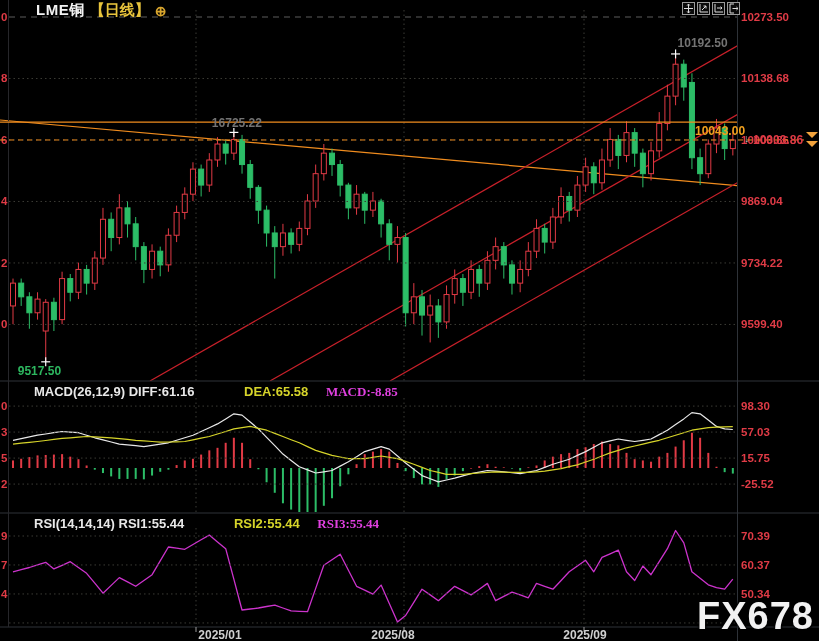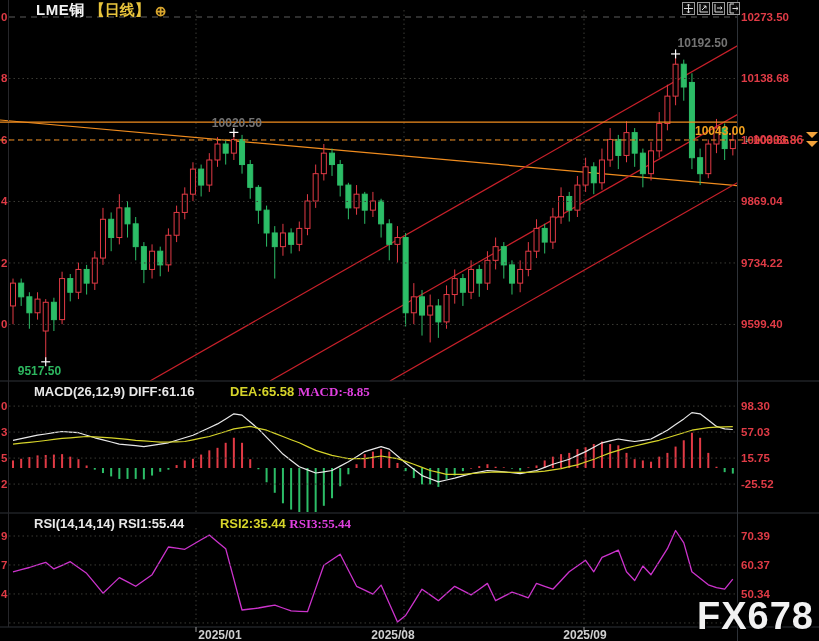--- a/index.html
+++ b/index.html
@@ -9,21 +9,21 @@
   .hud{position:absolute;left:0;top:0;width:819px;height:641px;pointer-events:none;}
   .hud>*{position:absolute;}
   .title-row{left:36px;top:1px;display:flex;align-items:center;gap:5px;}
   .title-main{color:#f2f2f2;font-size:15px;font-weight:bold;letter-spacing:.5px;}
   .title-period{color:#e8c43c;font-size:15px;font-weight:bold;}
   .plus-ico{color:#d9a62e;font-size:14px;font-weight:bold;pointer-events:auto;cursor:pointer;}
   .toolbar{left:682px;top:2px;display:flex;gap:2px;}
   .tool{width:13px;height:13px;border:1px solid #9a9a9a;display:inline-flex;align-items:center;
         justify-content:center;box-sizing:border-box;pointer-events:auto;cursor:pointer;background:#0a0a0a;}
   .ind-row{font-size:13px;font-weight:bold;white-space:nowrap;}
-  .ind-row span{}
+  .ind-row span{margin-right:14px;}
   .lbl-white{color:#e8e8e8;} .lbl-yellow{color:#d6d42a;padding-left:32px;} .lbl-magenta{color:#e040e0;font-family:Liberation Serif, serif;}
   .ann{font-size:12px;font-weight:bold;white-space:nowrap;}
   .ann-red{color:#737373;} .ann-green{color:#2db75f;} .ann-orange{color:#f0a01e;}
   .cur-label{color:#e03b46;font-size:12px;font-weight:bold;}
   .cur-arrow{color:#b9b9b9;font-size:11px;}
   .x-label{color:#cfcfcf;font-size:12px;font-weight:bold;transform:translateX(-50%);}
   .watermark{right:5px;bottom:6px;color:#fafafa;font-size:38px;font-weight:bold;letter-spacing:1px;
              line-height:1;text-shadow:1px 1px 2px #000,0 0 4px #000,-1px -1px 2px #000;opacity:.97;}
 </style>
 </head>
@@ -422,25 +422,25 @@
     </div>
 
     <div class="ind-row" style="left:34px;top:384px;">
       <span class="lbl-white">MACD(26,12,9) DIFF:61.16</span>
       <span class="lbl-yellow">DEA:65.58</span>
       <span class="lbl-magenta">MACD:-8.85</span>
     </div>
 
     <div class="ind-row" style="left:34px;top:516px;">
       <span class="lbl-white">RSI(14,14,14) RSI1:55.44</span>
-      <span class="lbl-yellow">RSI2:35.44</span>
+      <span class="lbl-yellow">RSI2:55.44</span>
       <span class="lbl-magenta">RSI3:55.44</span>
     </div>
 
-    <div class="ann ann-red" id="ann-0" style="left: 211.86px; top: 116.393px;">10020.50</div>
+    <div class="ann ann-red" id="ann-0" style="left: 211.86px; top: 116.393px;">16725.22</div>
     <div class="ann ann-red" id="ann-1" style="left: 677.58px; top: 35.9441px;">10192.50</div>
     <div class="ann ann-green" id="ann-2" style="left: 17.72px; top: 363.812px;">9517.50</div>
     <div class="ann ann-orange" id="lvl-0" style="left: 695px; top: 124px;">10043.00</div>
 
     <div class="cur-arrow" id="cur-arrow" style="left: 744px; top: 131.983px;">↓</div>
     <div class="cur-label" id="cur-label" style="left: 753px; top: 132.983px;">10003.86</div>
 
     <div class="x-label" id="xl-0" style="top: 628px; left: 220px;">2025/01</div>
     <div class="x-label" id="xl-1" style="top: 628px; left: 393px;">2025/08</div>
     <div class="x-label" id="xl-2" style="top: 628px; left: 585px;">2025/09</div>

